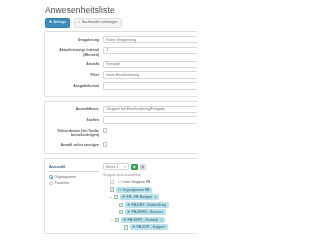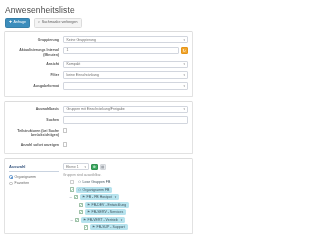--- a/index.html
+++ b/index.html
@@ -8,20 +8,21 @@
     width: 197px; height: 250px;
     background: #ffffff;
     font-family: "Liberation Sans", sans-serif;
     overflow: hidden;
   }
   #page {
     position: relative;
     width: 197px; height: 250px;
     background: #ffffff;
     padding: 3px 3px 0 3px;
+    margin-left: 40px;
   }
 
   
   .page-title {
     font-size: 8.5px;
     color: #4a4a4a;
     letter-spacing: .1px;
     padding: 2px 2px 3px 2px;
     line-height: 10px;
   }

